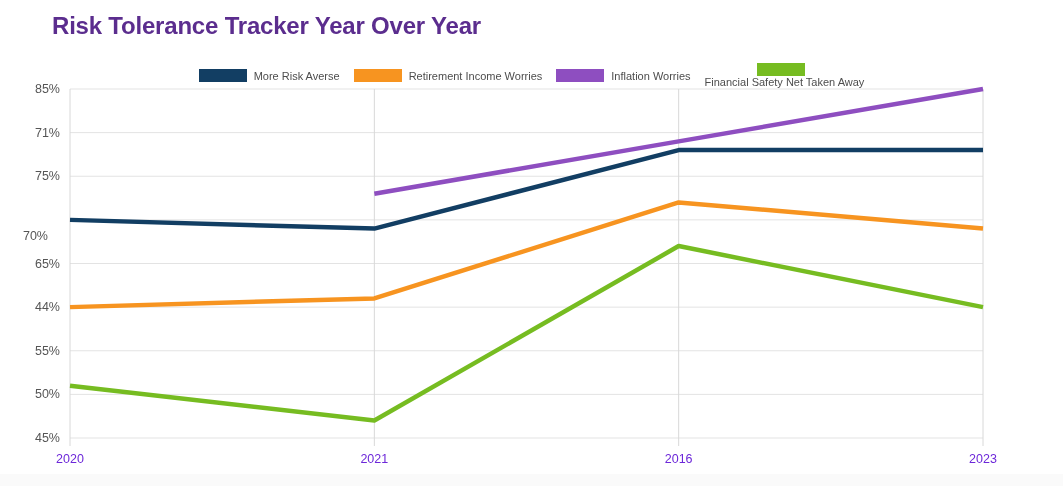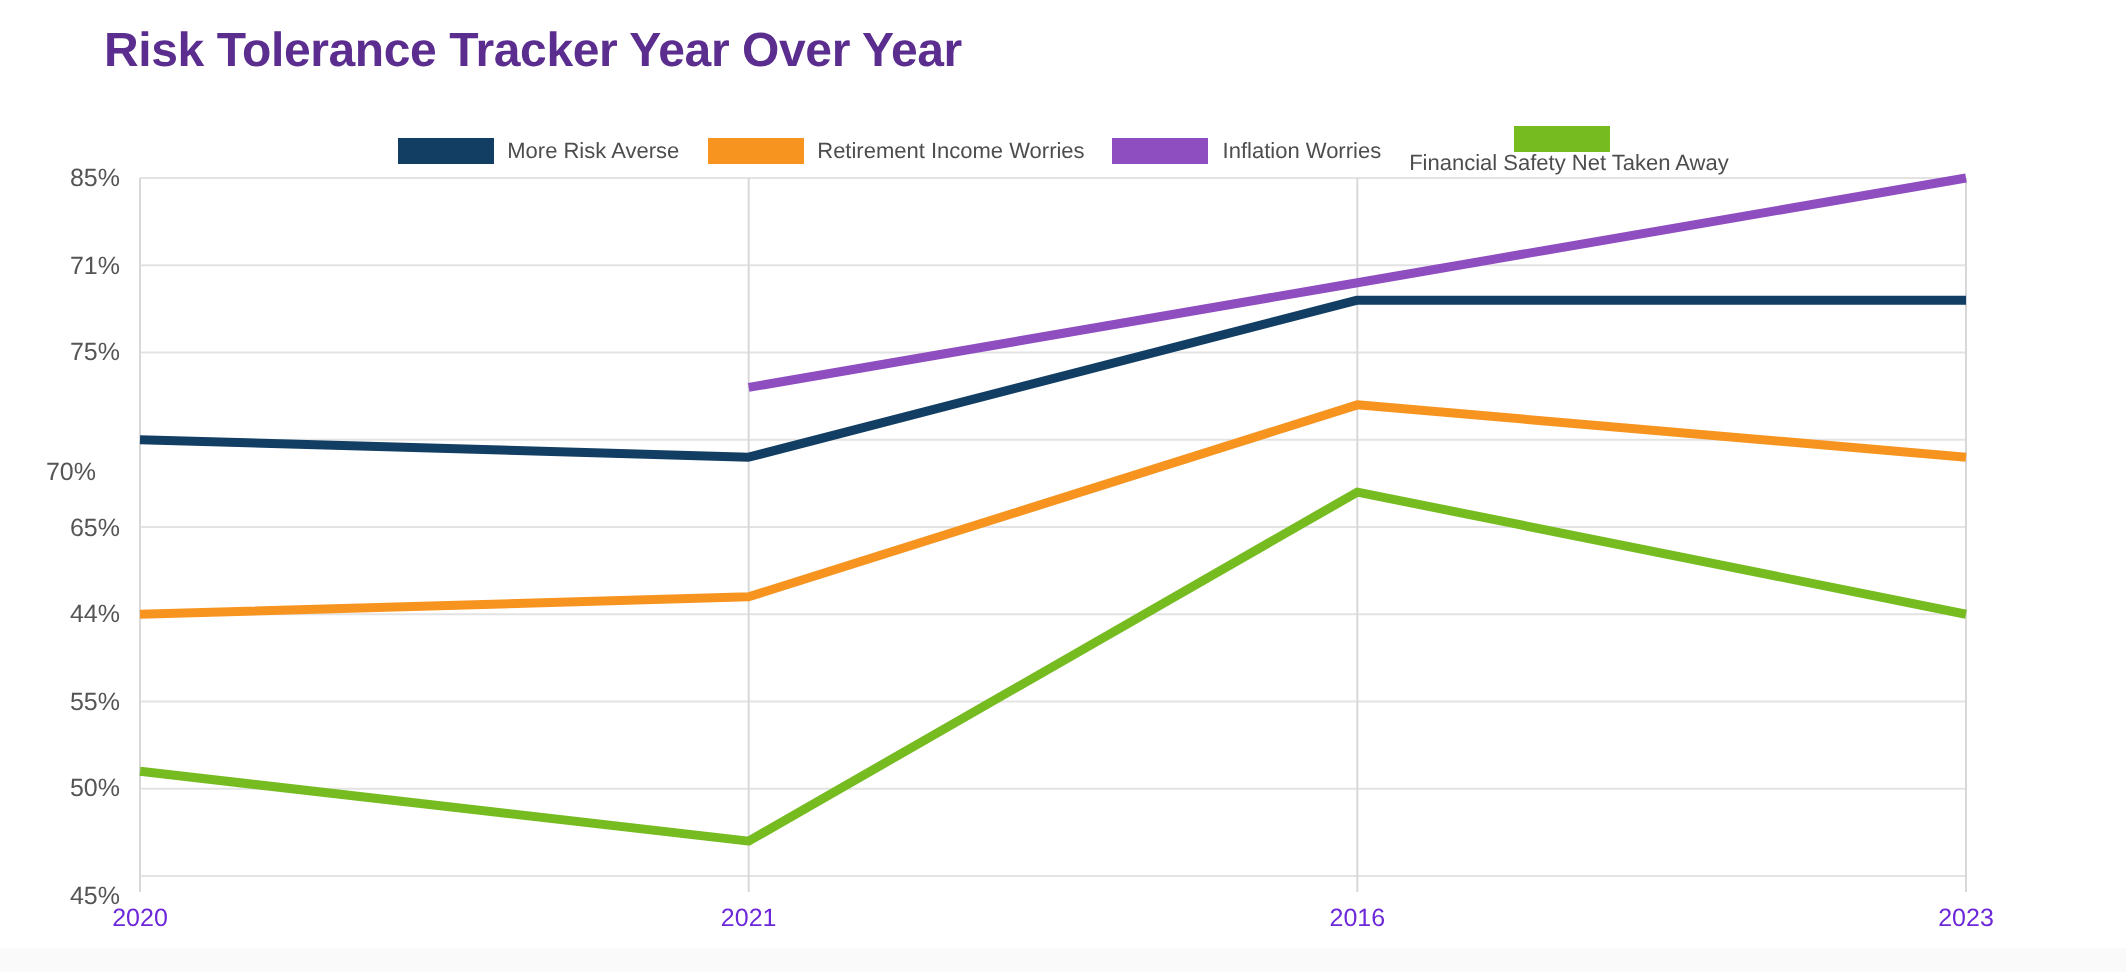--- a/index.html
+++ b/index.html
@@ -140,21 +140,21 @@
         <polyline points="70,385.65 374.3333333333333,420.55 678.6666666666666,246.04999999999998 983,307.125" fill="none" stroke="#76bc21" stroke-width="4.5" stroke-linejoin="round" stroke-linecap="butt"></polyline>
       </svg>
       <div class="y-label" style="left: 18px; top: 89px;">85%</div>
       <div class="y-label" style="left: 18px; top: 132.625px;">71%</div>
       <div class="y-label" style="left: 18px; top: 176.25px;">75%</div>
       <div class="y-label" style="left: 6px; top: 219.875px; margin-top: 16px;">70%</div>
       <div class="y-label" style="left: 18px; top: 263.5px;">65%</div>
       <div class="y-label" style="left: 18px; top: 307.125px;">44%</div>
       <div class="y-label" style="left: 18px; top: 350.75px;">55%</div>
       <div class="y-label" style="left: 18px; top: 394.375px;">50%</div>
-      <div class="y-label" style="left: 18px; top: 448px; text-align: right;">45%</div>
+      <div class="y-label" style="left: 18px; top: 438px; text-align: right;">45%</div>
       <div class="x-label" style="left: 70px; top: 452px;">2020</div>
       <div class="x-label" style="left: 374.333px; top: 452px;">2021</div>
       <div class="x-label" style="left: 678.667px; top: 452px;">2016</div>
       <div class="x-label" style="left: 983px; top: 452px;">2023</div>
     </div>
 
   <div class="bottom-strip"></div>
 </div>
 
 </body></html>

